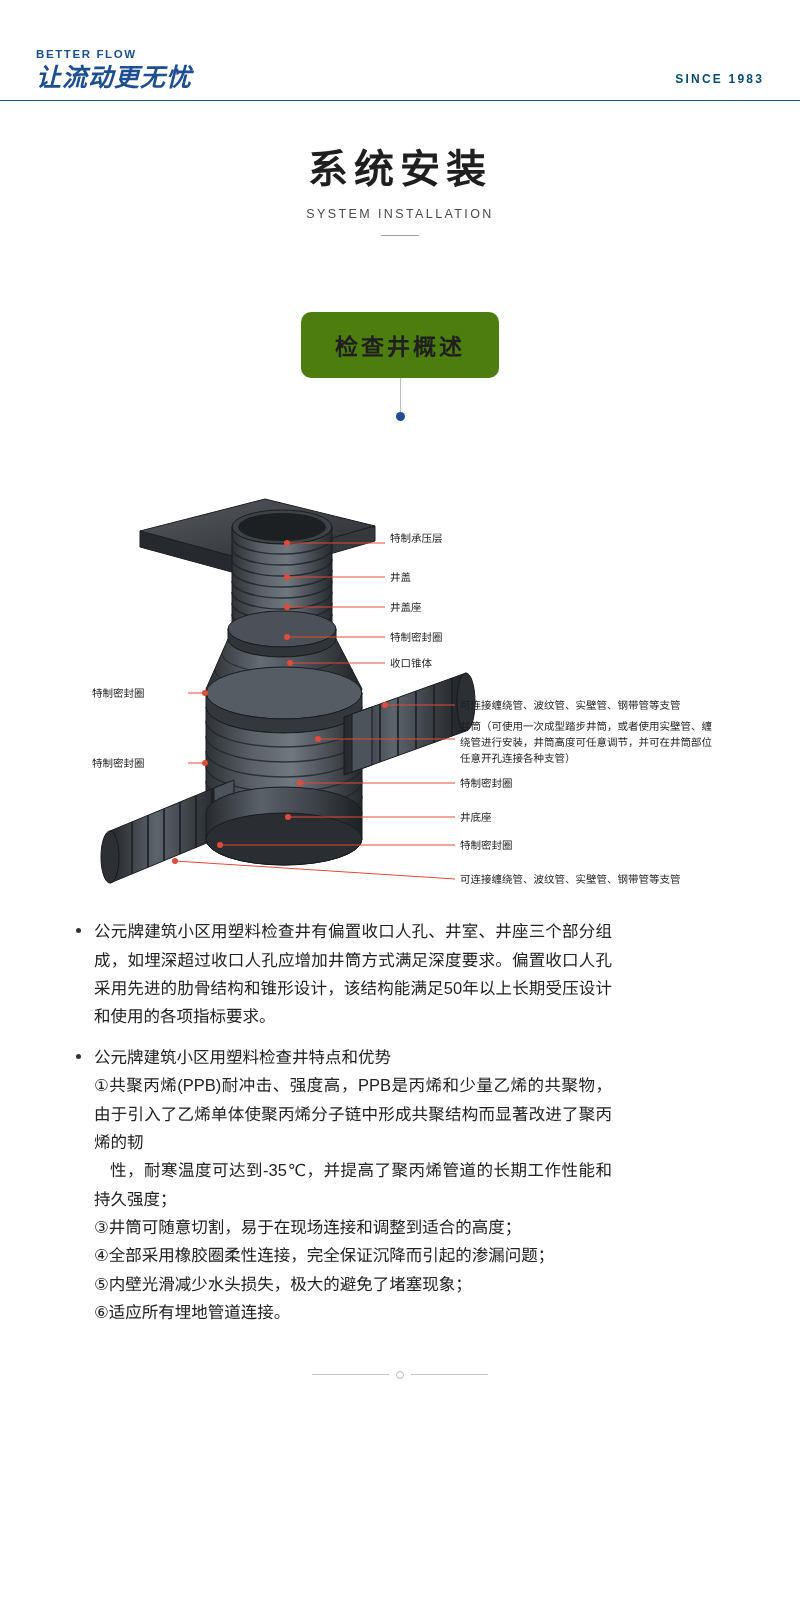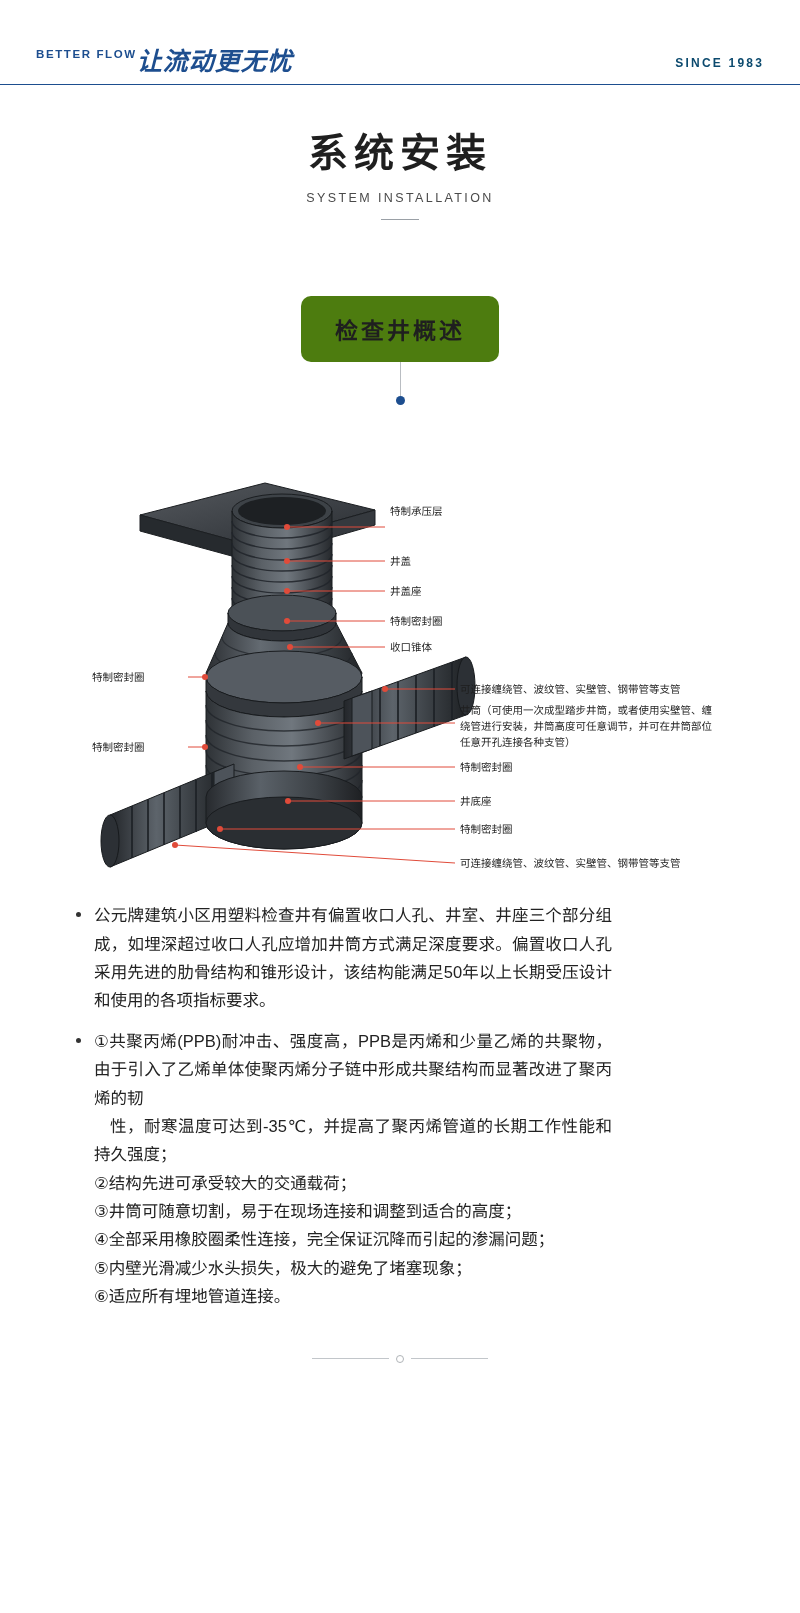--- a/index.html
+++ b/index.html
@@ -21,20 +21,21 @@
     box-sizing: border-box;
     width: 800px;
     padding: 48px 36px 10px 36px;
     display: flex;
     align-items: flex-end;
     justify-content: space-between;
     border-bottom: 1.5px solid #1d4e8f;
   }
   .brand-block {
     display: flex;
+    flex-direction: column;
     align-items: flex-start;
     text-align: right;
   }
   .brand-en {
     font-size: 11.5px;
     letter-spacing: 1.6px;
     color: #1d4e8f;
     font-weight: 700;
     margin-bottom: 4px;
   }
@@ -362,44 +363,44 @@
       <circle cx="205" cy="332" r="3"></circle>
       <circle cx="385" cy="274" r="3"></circle>
       <circle cx="318" cy="308" r="3"></circle>
       <circle cx="300" cy="352" r="3"></circle>
       <circle cx="288" cy="386" r="3"></circle>
       <circle cx="220" cy="414" r="3"></circle>
       <circle cx="175" cy="430" r="3"></circle>
     </g>
   </svg>
 
-  <div class="callout-label" style="left:390px; top:89px;">特制承压层</div>
+  <div class="callout-label" style="left:390px; top:100px;">特制承压层</div>
   <div class="callout-label" style="left:390px; top:139px;">井盖</div>
   <div class="callout-label" style="left:390px; top:169px;">井盖座</div>
   <div class="callout-label" style="left:390px; top:199px;">特制密封圈</div>
   <div class="callout-label" style="left:390px; top:225px;">收口锥体</div>
   <div class="callout-label" style="left:92px;  top:255px;">特制密封圈</div>
   <div class="callout-label" style="left:92px;  top:325px;">特制密封圈</div>
   <div class="callout-label" style="left:460px; top:267px;">可连接缠绕管、波纹管、实壁管、钢带管等支管</div>
   <div class="callout-label wrap" style="left:460px; top:288px;">井筒（可使用一次成型踏步井筒，或者使用实壁管、缠绕管进行安装，井筒高度可任意调节，并可在井筒部位任意开孔连接各种支管）</div>
   <div class="callout-label" style="left:460px; top:345px;">特制密封圈</div>
   <div class="callout-label" style="left:460px; top:379px;">井底座</div>
   <div class="callout-label" style="left:460px; top:407px;">特制密封圈</div>
   <div class="callout-label" style="left:460px; top:441px;">可连接缠绕管、波纹管、实壁管、钢带管等支管</div>
 </div>
 
 <div class="content">
   <ul class="bullets">
     <li>
       <span class="sub-line">公元牌建筑小区用塑料检查井有偏置收口人孔、井室、井座三个部分组成，如埋深超过收口人孔应增加井筒方式满足深度要求。偏置收口人孔采用先进的肋骨结构和锥形设计，该结构能满足50年以上长期受压设计和使用的各项指标要求。</span>
     </li>
     <li>
+      <span class="sub-line">公元牌建筑小区用塑料检查井特点和优势</span>
       <span class="sub-line">①共聚丙烯(PPB)耐冲击、强度高，PPB是丙烯和少量乙烯的共聚物，由于引入了乙烯单体使聚丙烯分子链中形成共聚结构而显著改进了聚丙烯的韧</span>
       <span class="sub-indent">性，耐寒温度可达到-35℃，并提高了聚丙烯管道的长期工作性能和持久强度；</span>
-      <span class="sub-line">②结构先进可承受较大的交通载荷；</span>
       <span class="sub-line">③井筒可随意切割，易于在现场连接和调整到适合的高度；</span>
       <span class="sub-line">④全部采用橡胶圈柔性连接，完全保证沉降而引起的渗漏问题；</span>
       <span class="sub-line">⑤内壁光滑减少水头损失，极大的避免了堵塞现象；</span>
       <span class="sub-line">⑥适应所有埋地管道连接。</span>
     </li>
   </ul>
 </div>
 
 <div class="footer-rule">
   <div class="line"></div>

